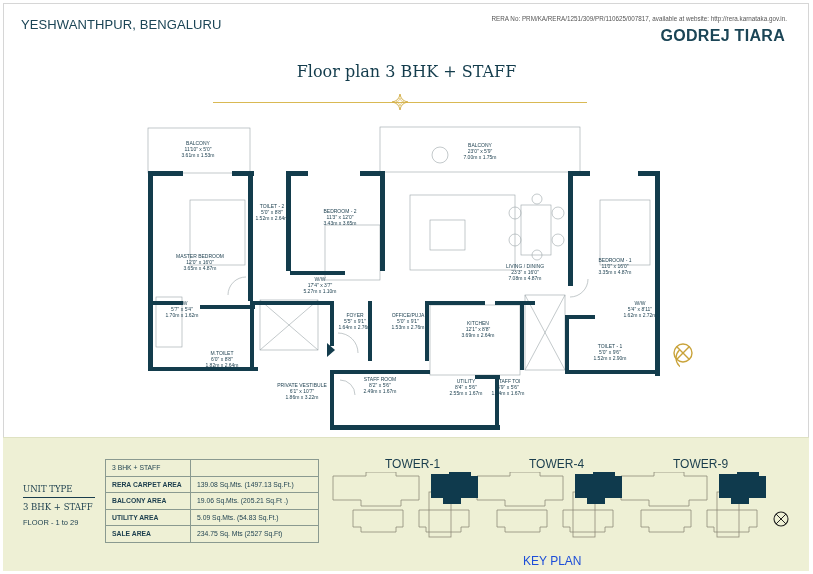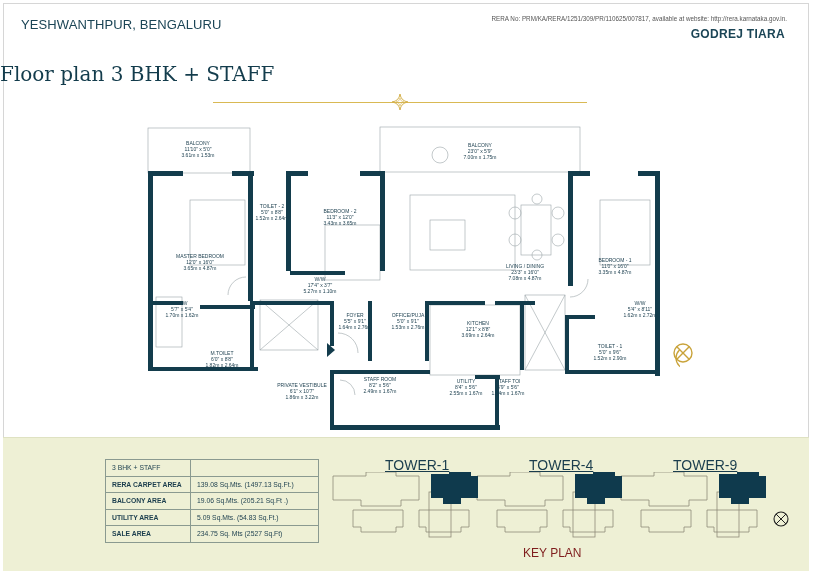--- a/index.html
+++ b/index.html
@@ -1,37 +1,37 @@
 <!DOCTYPE html>
 <html><head>
 <meta charset="utf-8">
 <style>
   * { box-sizing: border-box; margin: 0; padding: 0; }
   html, body { width: 813px; height: 574px; background: #ffffff; overflow: hidden; }
   body { font-family: "Liberation Sans", sans-serif; color: #16394a; position: relative; }
   .page { position: absolute; left: 3px; top: 3px; width: 806px; height: 568px; border: 1px solid #d6d6d6; background: #fff; }
   .loc { position: absolute; left: 21px; top: 17px; font-size: 13px; font-weight: normal; color: #1b4556; letter-spacing: 0.1px; }
   .rera { position: absolute; right: 26px; top: 15px; font-size: 6.3px; color: #555; }
-  .brand { position: absolute; right: 28px; top: 27px; font-size: 12px; font-weight: bold; color: #1b4556; letter-spacing: 0.3px; }
-  .title { position: absolute; left: 0; width: 813px; top: 62px; text-align: left; font-family: "DejaVu Serif", serif; font-size: 20px; color: #133c4c; }
+  .brand { position: absolute; right: 28px; top: 27px; font-size: 16px; font-weight: bold; color: #1b4556; letter-spacing: 0.3px; }
+  .title { position: absolute; left: 0; width: 813px; top: 62px; text-align: center; font-family: "DejaVu Serif", serif; font-size: 16px; color: #133c4c; }
   .divider { position: absolute; left: 213px; top: 102px; width: 374px; height: 1px; background: #d9b954; }
   .diamond { position: absolute; left: 392px; top: 94px; width: 16px; height: 16px; }
   .plan { position: absolute; left: 140px; top: 125px; width: 540px; height: 305px; }
   .bottom { position: absolute; left: 3px; top: 437px; width: 806px; height: 134px; background: #eef0d5; border-top: 1px solid #dfe2c2; }
   .unit { position: absolute; left: 20px; top: 46px; }
   .unit .l1 { font-family: "DejaVu Serif", serif; font-size: 8.5px; color: #1a3d4d; border-bottom: 1px solid #1a3d4d; padding-bottom: 3px; width: 72px; }
   .unit .l2 { font-family: "DejaVu Serif", serif; font-size: 8.5px; color: #1a3d4d; margin-top: 4px; }
   .unit .l3 { font-size: 7.5px; color: #1a3d4d; margin-top: 6px; }
   table.area { position: absolute; left: 102px; top: 21px; border-collapse: collapse; font-size: 6.8px; color: #1a3d4d; }
   table.area td { border: 1px solid #8a9a90; height: 16.5px; padding: 0 6px; white-space: nowrap; }
   table.area td.k { width: 85px; font-weight: bold; }
   table.area td.v { width: 128px; }
   .key { position: absolute; left: 320px; top: 0; width: 486px; height: 134px; }
-  .tower-label { position: absolute; top: 19px; font-size: 14px; color: #1a3d4d; text-decoration: underline; }
-  .keyplan-label { position: absolute; left: 200px; top: 108px; font-size: 12px; color: #7f1d1d; }
+  .tower-label { position: absolute; top: 19px; font-size: 12px; color: #1a3d4d; }
+  .keyplan-label { position: absolute; left: 200px; top: 116px; font-size: 12px; color: #1d4ed8; }
 </style>
 </head>
 <body>
 
 <div class="page"></div>
 
 <div class="loc">YESHWANTHPUR, BENGALURU</div>
 <div class="rera">RERA No: PRM/KA/RERA/1251/309/PR/110625/007817,  available at website: http://rera.karnataka.gov.in.</div>
 <div class="brand">GODREJ TIARA</div>
 
@@ -176,20 +176,25 @@
     <circle cx="547" cy="233" r="11" transform="translate(-0,0)"></circle>
   </g>
 </svg>
 <svg style="position:absolute;left:672px;top:342px;" width="22" height="22" viewBox="0 0 22 22">
   <circle cx="11" cy="11" r="9" fill="none" stroke="#c9a33a" stroke-width="1.4"></circle>
   <line x1="4.6" y1="4.6" x2="17.4" y2="17.4" stroke="#c9a33a" stroke-width="1.4"></line>
   <line x1="17.4" y1="4.6" x2="4.6" y2="17.4" stroke="#c9a33a" stroke-width="1.4"></line>
 </svg>
 
 <div class="bottom">
+  <div class="unit">
+    <div class="l1">UNIT TYPE</div>
+    <div class="l2">3 BHK + STAFF</div>
+    <div class="l3">FLOOR - 1 to 29</div>
+  </div>
 
   <table class="area">
     <tbody>
         <tr>
       <td class="k" style="font-weight:normal">3 BHK + STAFF</td>
       <td class="v"></td>
     </tr>
     <tr>
       <td class="k">RERA CARPET AREA</td>
       <td class="v">139.08 Sq.Mts. (1497.13 Sq.Ft.)</td>

